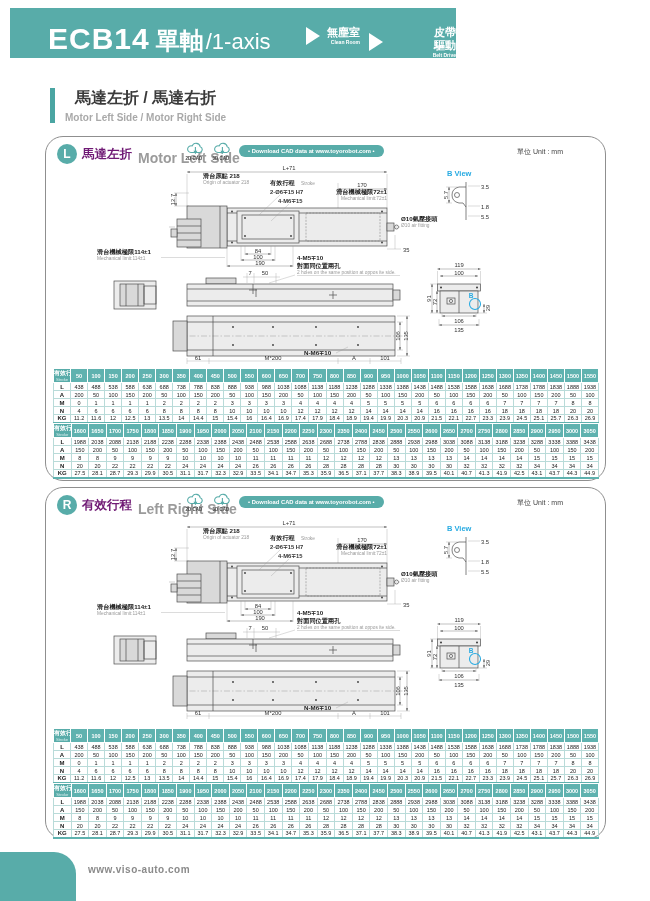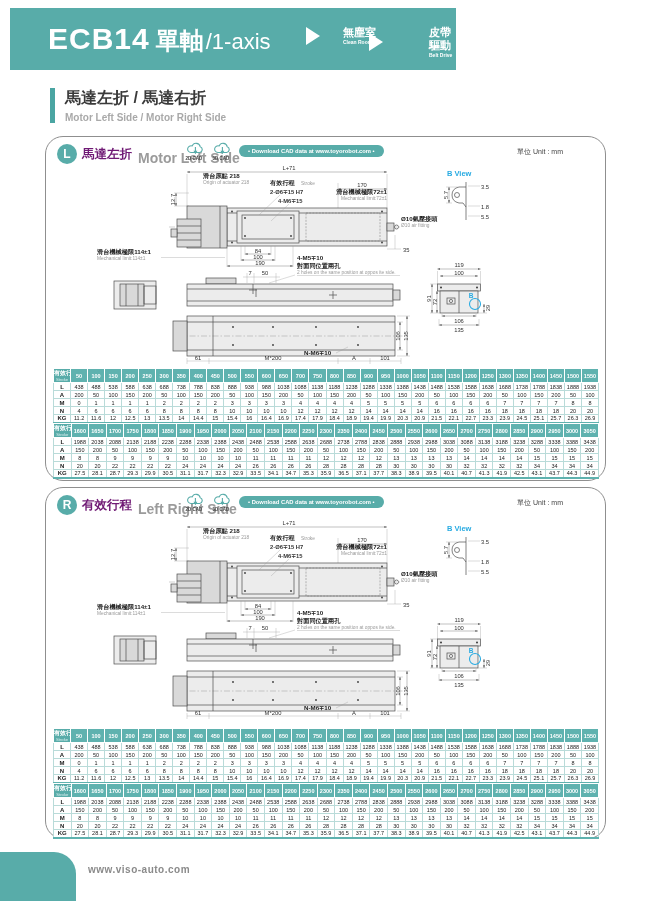--- a/index.html
+++ b/index.html
@@ -1,33 +1,33 @@
 <!DOCTYPE html>
 <html><head>
 <meta charset="utf-8">
 <style>
   * { margin:0; padding:0; box-sizing:border-box; }
   body { background:#fff; font-family:"Liberation Sans", sans-serif; }
   .page { position:relative; width:650px; height:901px; background:#fff; overflow:hidden; }
 
   
-  .banner { position:absolute; left:10px; top:8px; width:446px; height:62px; background:#58aca9; }
+  .banner { position:absolute; left:10px; top:8px; width:446px; height:50px; background:#58aca9;text-align:right; }
   .banner-title { position:absolute; left:38px; top:14px; color:#fff; white-space:nowrap; }
   .banner-title .model { font-size:30px; font-weight:bold; letter-spacing:1px; }
   .banner-title .tzh { font-size:24px; font-weight:bold; margin-left:6px; }
   .banner-title .ten { font-size:22px; font-weight:normal; margin-left:2px; }
   .badge-group { position:absolute; top:18px; display:flex; align-items:center; color:#fff; }
-  .badge-1 { left:296px;gap:16px; } .badge-2 { left:359px;gap:39px; }
+  .badge-1 { left:296px; } .badge-2 { left:359px;gap:39px; }
   .tri { width:0; height:0; border-top:9px solid transparent; border-bottom:9px solid transparent; border-left:14px solid #fff; margin-right:7px; }
   .badge-zh { font-size:11px; font-weight:bold; line-height:13px; }
   .badge-en { font-size:5px; font-weight:bold; }
 
   
   .section { position:absolute; left:50px; top:88px; border-left:5px solid #4aa5a2; padding-left:10px; }
-  .section-zh { font-size:16px; font-weight:bold; color:#3a3a3a; }
+  .section-zh { font-size:16px; font-weight:bold; color:#3a3a3a;text-align:center; }
   .section-en { font-size:10px; font-weight:bold; color:#a9a9a9; margin-top:3px;text-align:center; }
 
   
   .panel { position:absolute; left:45px; width:561px; border:1.2px solid #8f8f8f; border-radius:18px; background:#fff; }
   .panel-l { top:136px; height:345px; }
   .panel-r { top:487px; height:352px; }
   .pbadge { position:absolute; left:11px; top:7px; width:20px; height:20px; border-radius:50%; background:#58aca9; color:#fff; font-size:12px; font-weight:bold; text-align:center; line-height:20px; }
   .ptitle-zh { position:absolute; left:36px; top:9px; font-size:12.5px; font-weight:bold; color:#701a75; white-space:nowrap; }
   .ptitle-en { position:absolute; left:92px; top:13px; font-size:14px; font-weight:bold; color:#9b9b9b; white-space:nowrap; }
   .cad { position:absolute; top:5px; width:24px; text-align:center; }

